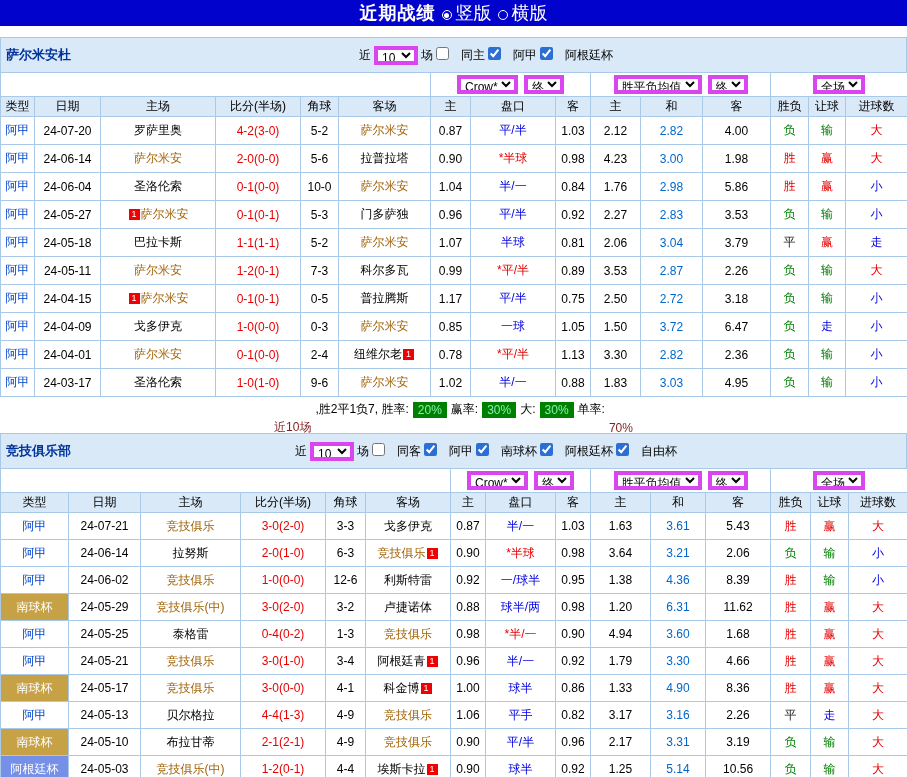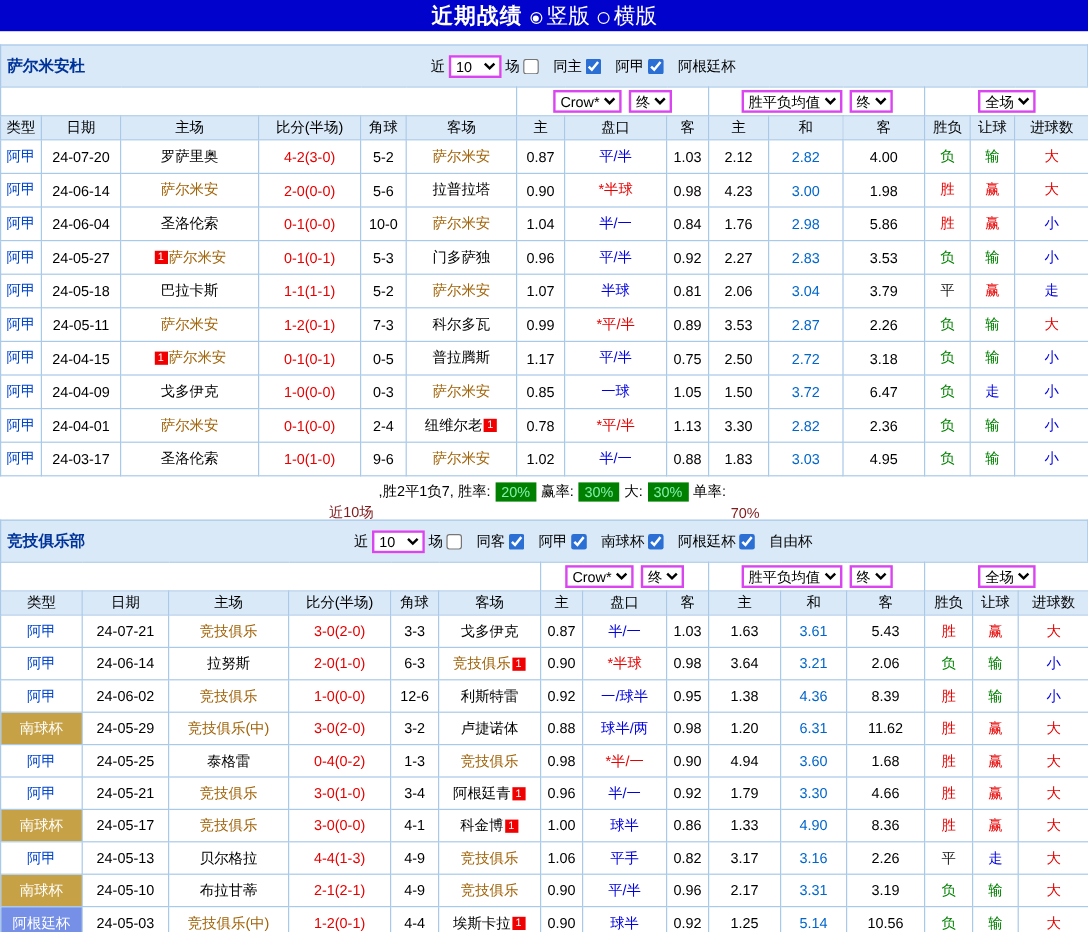--- a/index.html
+++ b/index.html
@@ -8,24 +8,24 @@
   
   .topbar{height:26px;background:#0102cb;color:#fff;display:flex;align-items:center;justify-content:center;font-size:18px;}
   .topbar-title{font-weight:bold;letter-spacing:1px;}
   .radio{display:inline-block;width:10px;height:10px;border:1px solid #fff;border-radius:50%;margin:0 4px 0 6px;position:relative;vertical-align:-1px;}
   .radio.sel::after{content:"";position:absolute;inset:1.5px;background:#fff;border-radius:50%;}
   
   .panel{margin-top:11px;}
   .sec-head{height:21px;background:#d9e9f8;border:1px solid #a9c9e8;border-bottom:none;display:flex;align-items:center;padding:17px 5px;}
   .team{color:#003399;font-weight:bold;font-size:13px;}
   .controls{flex:1;display:flex;align-items:center;justify-content:center;gap:3px;}
-  .controls label{display:flex;align-items:center;gap:12px;cursor:pointer;}
+  .controls label{display:flex;align-items:flex-start;gap:12px;cursor:pointer;}
   .controls input[type=checkbox]{accent-color:#2b6fd4;width:13px;height:13px;}
   .count-select{width:44px;}
-  select{font-size:12px;height:19px;border:2px solid #d946ef;background:#fff;font-family:inherit;}
+  select{font-size:12px;height:19px;border:4px solid #d946ef;background:#fff;font-family:inherit;}
   
   table.grid{width:907px;border-collapse:collapse;table-layout:fixed;padding-left:20px;}
   .grid th,.grid td{border:1px solid #a9c9e8;text-align:center;white-space:nowrap;overflow:hidden;padding:0 1px;}
   .select-row td{height:24px;background:#fff;}
   .sel-cell select{margin:0 3px;}
   .head-row th{background:#d9e9f8;font-weight:normal;height:20px;}
   .panel-0 tbody td{height:28px;}
   .panel-1 tbody td{height:27px;}
   tbody td{background:#fff;}
   

